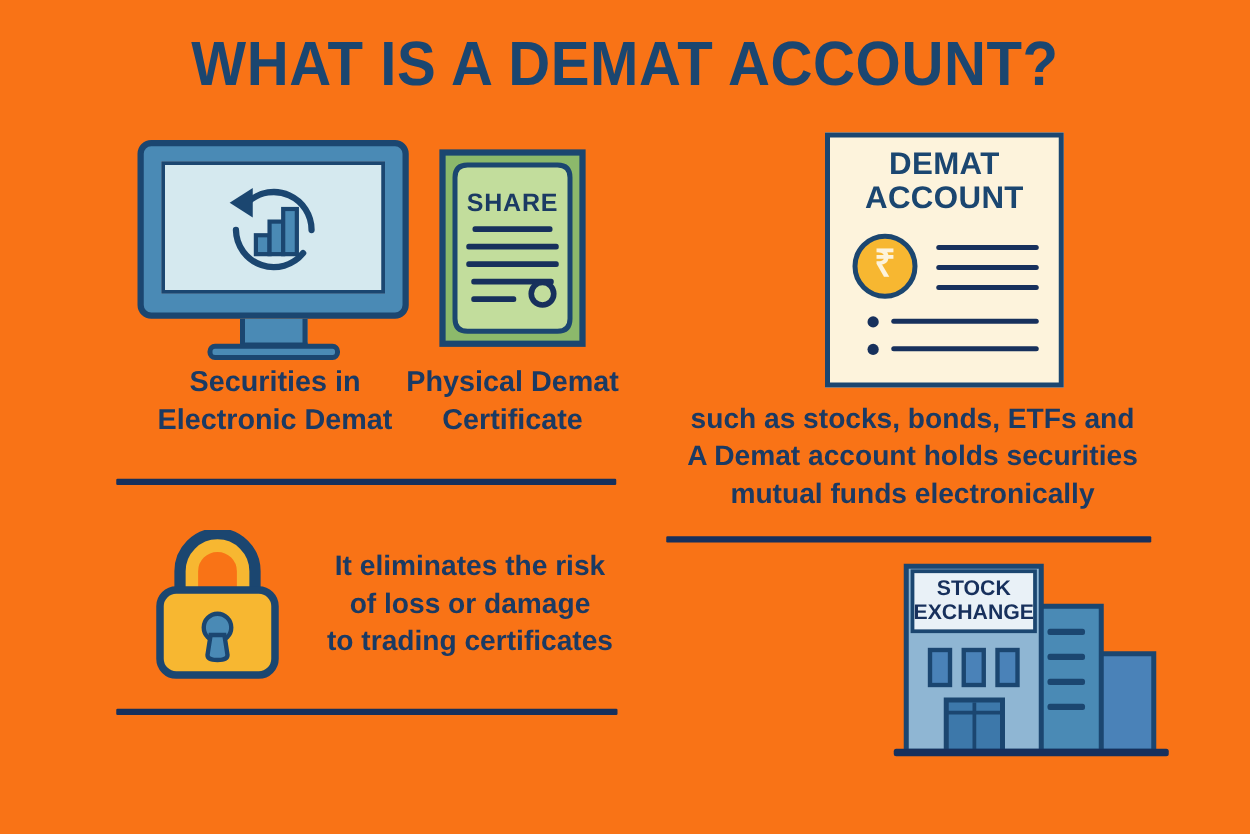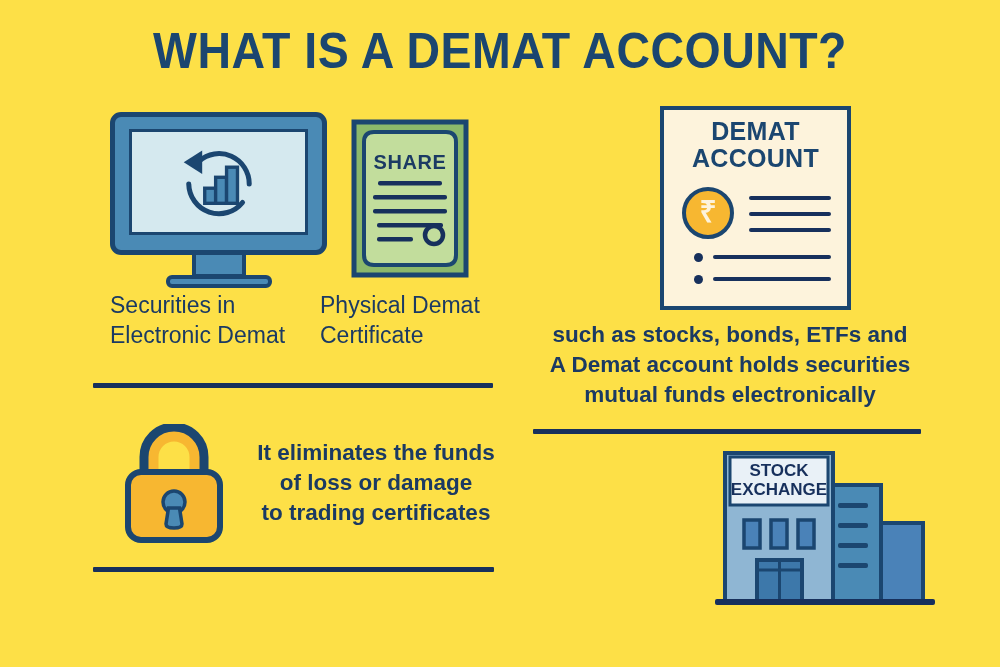--- a/index.html
+++ b/index.html
@@ -4,21 +4,21 @@
 <style>
   html, body {
     margin: 0;
     padding: 0;
     background: #ffffff;
   }
   #infographic {
     position: relative;
     width: 1000px;
     height: 667px;
-    background: #fde047;
+    background: #f97316;
     overflow: hidden;
     font-family: "Liberation Sans", sans-serif;
     color: #1b3a63;
   }
 
   
   .title {
     position: absolute;
     top: 22px;
     left: 0;
@@ -30,25 +30,25 @@
     letter-spacing: 0.5px;
     color: #1b4670;
     transform: scaleX(0.93);
     transform-origin: center top;
     white-space: nowrap;
   }
 
   
   .caption {
     position: absolute;
-    text-align: left;
+    text-align: center;
     font-size: 23px;
     line-height: 1.32;
     color: #1b3a63;
-    font-weight: 400;
+    font-weight: 700;
   }
   .statement {
     position: absolute;
     text-align: center;
     font-size: 22.5px;
     line-height: 1.33;
     color: #1b3a63;
     font-weight: 700;
   }
 
@@ -280,21 +280,21 @@
 
   <svg class="lock" viewBox="0 0 104 120">
     <path d="M26 52 L26 33 A26 26 0 0 1 78 33 L78 52" fill="none" stroke="#1b4670" stroke-width="17"></path>
     <path d="M31.5 52 L31.5 33 A20.5 20.5 0 0 1 72.5 33 L72.5 52" fill="none" stroke="#f7b731" stroke-width="10"></path>
     <rect x="6" y="48" width="92" height="68" rx="13" fill="#f7b731" stroke="#1b4670" stroke-width="6"></rect>
     <circle cx="52" cy="78" r="11" fill="#4a8ab5" stroke="#1b4670" stroke-width="3.5"></circle>
     <path d="M46.5 84 L44 100 Q44 104 52 104 Q60 104 60 100 L57.5 84 Z" fill="#4a8ab5" stroke="#1b4670" stroke-width="3.5"></path>
   </svg>
 
   <div class="statement" style="left:240px; top:438px; width:272px; text-align:center;">
-    <div>It eliminates the funds</div>
+    <div>It eliminates the risk</div>
     <div>of loss or damage</div>
     <div>to trading certificates</div>
   </div>
 
   <svg class="exchange" viewBox="0 0 226 168">
 
     <rect x="161" y="80" width="50" height="78" fill="#4a82b8" stroke="#1b4670" stroke-width="4"></rect>
 
     <rect x="114" y="42" width="55" height="116" fill="#4a8ab5" stroke="#1b4670" stroke-width="4"></rect>
     <rect x="126" y="60" width="30" height="5" rx="2" fill="#1b4670"></rect>

